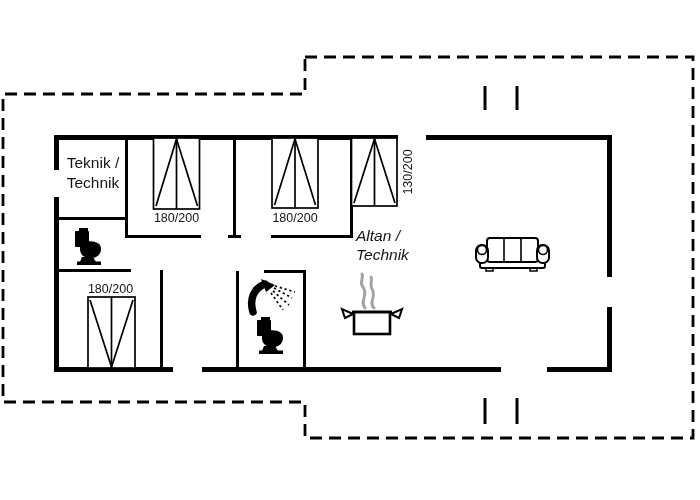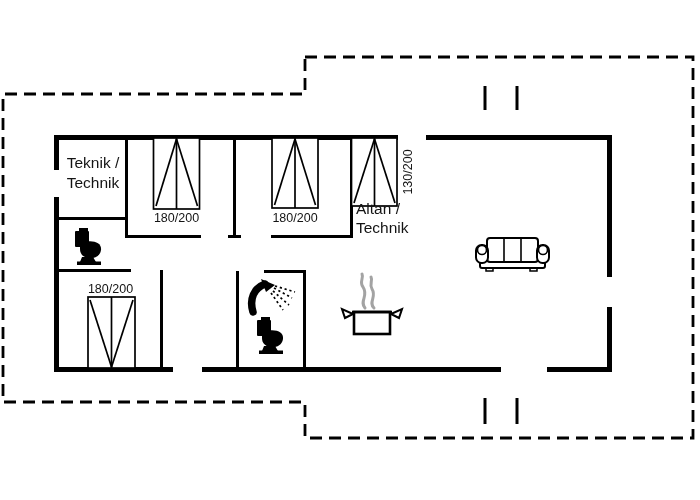--- a/index.html
+++ b/index.html
@@ -136,21 +136,21 @@
       <circle cx="6" cy="13" r="4.5" stroke-width="1.6"></circle>
       <circle cx="67" cy="13" r="4.5" stroke-width="1.6"></circle>
     </g>
   </svg>
 
   <div class="lbl room-lbl center" style="left:55px;top:153px;width:76px;">
     <div>Teknik /</div>
     <div>Technik</div>
   </div>
 
-  <div class="lbl room-lbl" style="left:356px;top:199px;line-height:19px;">
+  <div class="lbl room-lbl" style="left:356px;top:226px;line-height:19px;font-style:italic;">
     <div>Altan /</div>
     <div>Technik</div>
   </div>
 
   <div class="lbl bed-lbl" style="left:141.5px;top:211px;width:70px;">180/200</div>
 
   <div class="lbl bed-lbl" style="left:260px;top:211px;width:70px;">180/200</div>
 
   <div class="lbl bed-lbl rot" style="left:368px;top:165px;width:80px;height:14px;">130/200</div>
 

